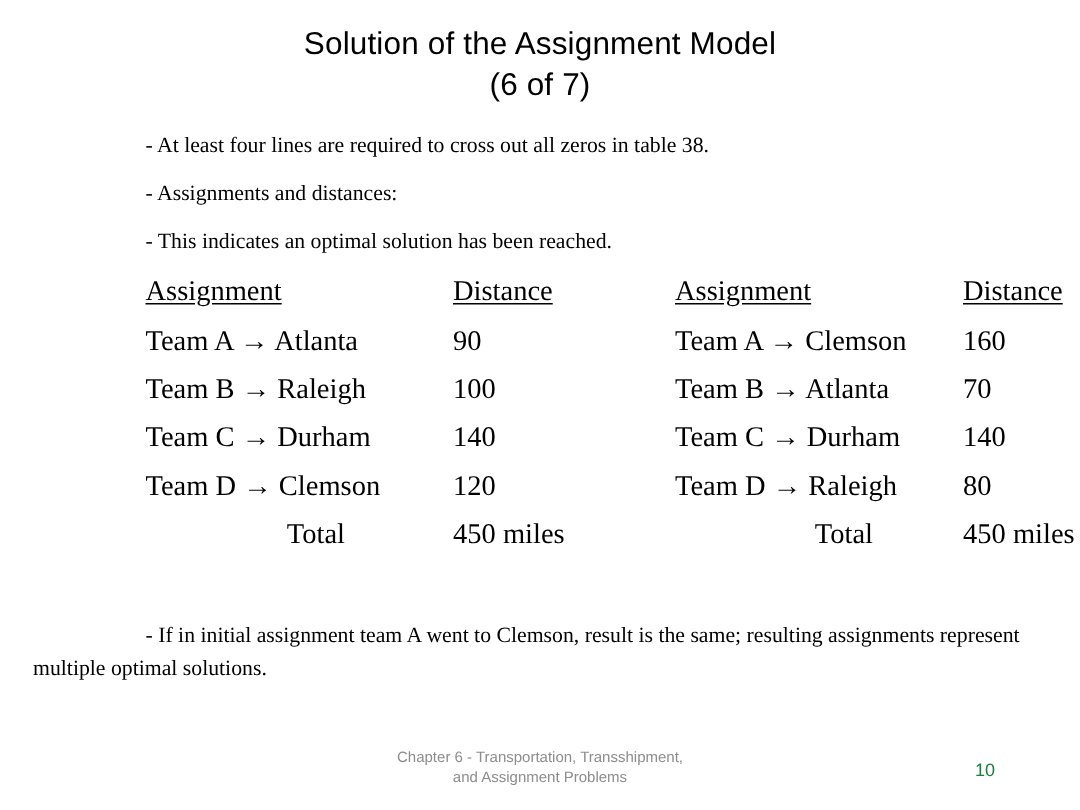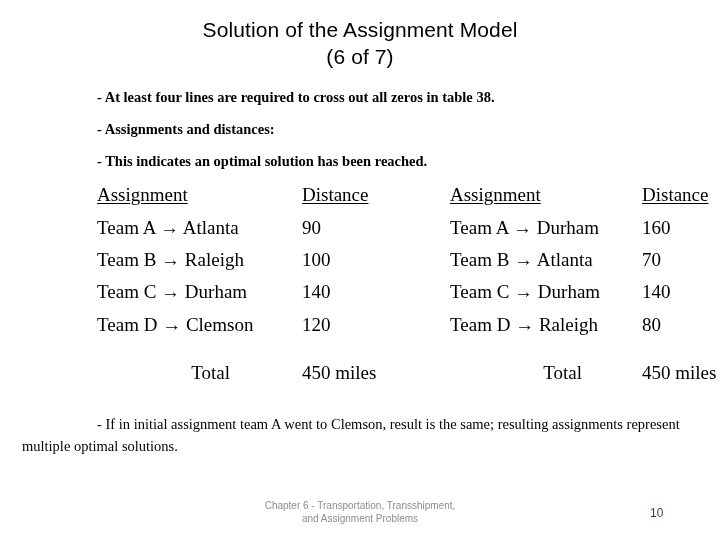--- a/index.html
+++ b/index.html
@@ -37,21 +37,20 @@
     letter-spacing: 0.1px;
   }
   .title-line { display: block; }
 
   
   .bullets {
     position: absolute;
     left: 97px;
     top: 89px;
     width: 600px;
-    font-weight: bold;
   }
   .bullet {
     font-size: 14.5px;
     line-height: 17px;
     margin-bottom: 15px;
     white-space: nowrap;
   }
 
   
   .table-area {
@@ -120,21 +119,21 @@
   }
   .footer-line { display: block; }
   .page-number {
     position: absolute;
     left: 650px;
     top: 506px;
     width: 40px;
     text-align: left;
     font-family: "Liberation Sans", sans-serif;
     font-size: 12px;
-    color: #701a75;
+    color: #15803d;
   }
 </style>
 </head>
 <body>
 
 <div class="slide">
 
   <div class="title-block">
     <span class="title-line">Solution of the Assignment Model</span>
     <span class="title-line">(6 of 7)</span>
@@ -151,21 +150,21 @@
     <div class="trow" style="top:0px;">
       <span class="cell c-assign-l hdr">Assignment</span>
       <span class="cell c-dist-l hdr">Distance</span>
       <span class="cell c-assign-r hdr">Assignment</span>
       <span class="cell c-dist-r hdr">Distance</span>
     </div>
 
     <div class="trow" style="top:33px;">
       <span class="cell c-assign-l">Team A → Atlanta</span>
       <span class="cell c-dist-l">90</span>
-      <span class="cell c-assign-r">Team A → Durham</span>
+      <span class="cell c-assign-r">Team A → Clemson</span>
       <span class="cell c-dist-r">160</span>
     </div>
 
     <div class="trow" style="top:65px;text-align:center;">
       <span class="cell c-assign-l">Team B → Raleigh</span>
       <span class="cell c-dist-l">100</span>
       <span class="cell c-assign-r">Team B → Atlanta</span>
       <span class="cell c-dist-r">70</span>
     </div>
 
@@ -176,21 +175,21 @@
       <span class="cell c-dist-r">140</span>
     </div>
 
     <div class="trow" style="top:130px;">
       <span class="cell c-assign-l">Team D → Clemson</span>
       <span class="cell c-dist-l">120</span>
       <span class="cell c-assign-r">Team D → Raleigh</span>
       <span class="cell c-dist-r">80</span>
     </div>
 
-    <div class="trow" style="top:162px;margin-top:16px;">
+    <div class="trow" style="top:162px;">
       <span class="cell total-l">Total</span>
       <span class="cell c-dist-l">450 miles</span>
       <span class="cell total-r">Total</span>
       <span class="cell c-dist-r">450 miles</span>
     </div>
 
   </div>
 
   <div class="closing">- If in initial assignment team A went to Clemson, result is the same; resulting assignments represent multiple optimal solutions.</div>
 

